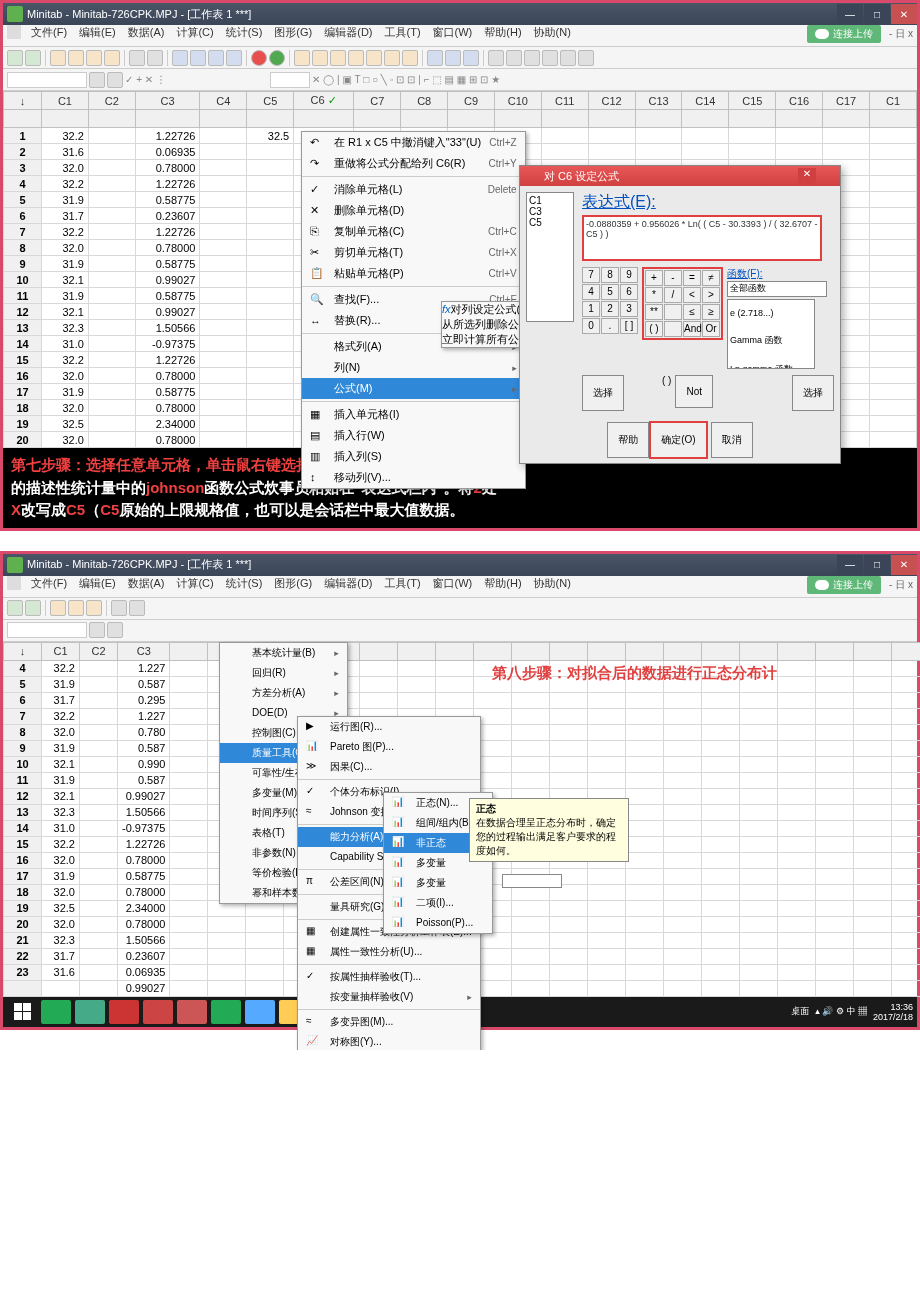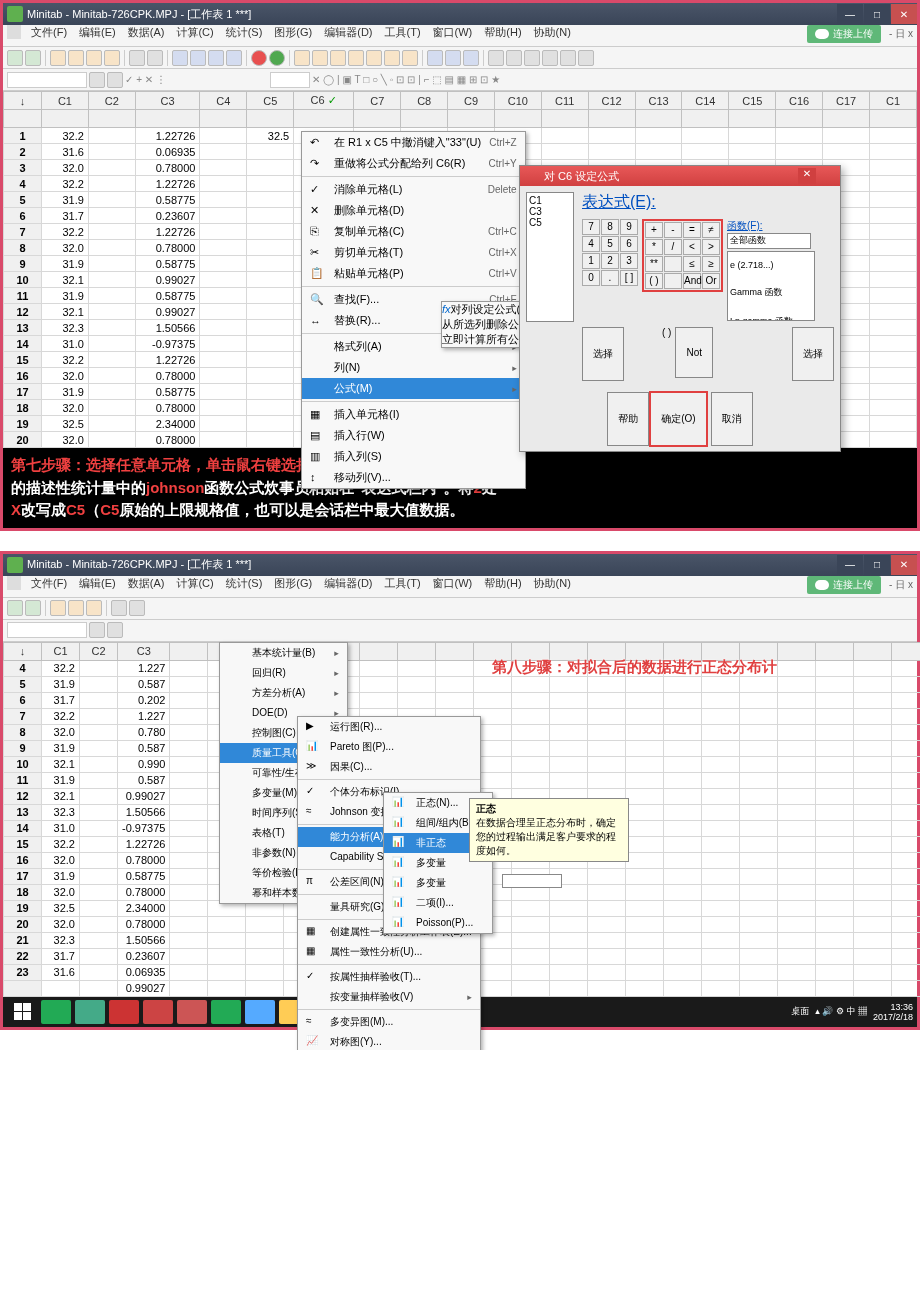--- a/index.html
+++ b/index.html
@@ -48,24 +48,24 @@
 .dlg-main{flex:1}
 .dlg-lbl{color:#0050c0;text-decoration:underline;font-size:16px}
 .dlg-ta{width:240px;height:46px;border:2px solid #e04040;background:#fff;font-size:9px;padding:2px;color:#333;margin-top:2px}
 .dlg-row{display:flex;gap:4px;margin-top:6px;align-items:flex-start}
 .keypad{display:grid;grid-template-columns:repeat(3,18px);gap:1px}
 .keypad .k{width:18px;height:16px;background:#f0f0f0;border:1px solid #aaa;text-align:center;font-size:10px;line-height:14px}
 .ops{display:grid;grid-template-columns:repeat(4,18px);gap:1px}
 .ops .k{width:18px;height:16px;background:#f0f0f0;border:1px solid #aaa;text-align:center;font-size:10px;line-height:14px}
 .funcs{width:90px}
 .funcs-lbl{color:#0050c0;text-decoration:underline;font-size:10px}
-.funcs-sel{width:84px;height:16px;border:1px solid #888;background:#fff;font-size:9px;padding:0 2px}
+.funcs-sel{width:100px;height:16px;border:1px solid #888;background:#fff;font-size:9px;padding:0 2px}
 .funcs-list{width:88px;height:70px;border:1px solid #888;background:#fff;font-size:9px;overflow:hidden;margin-top:2px}
 .funcs-list div{padding:8px 2px;white-space:nowrap}
-.dlg-btn{padding:19px 10px;border:1px solid #888;background:#f0f0f0;font-size:10px}
+.dlg-btn{padding:10px 10px;border:1px solid #888;background:#f0f0f0;font-size:10px}
 .dlg-btn.hi{border:2px solid #e04040}
 .dlg-foot{display:flex;justify-content:center;padding:4px 8px;align-items:center}
 .redbox{background:#000;color:#f04040;font-size:15px;font-weight:bold;padding:6px 8px;line-height:1.5}
 .redbox .w{color:#fff}
 .status{height:18px;background:#f0f0f0;border-top:1px solid #ccc;font-size:10px;padding:0 6px;display:flex;align-items:center;color:#555}
 .taskbar{height:30px;background:#1a1a1a;display:flex;align-items:center;padding:0 4px;gap:4px}
 .tb-item{width:30px;height:24px;display:flex;align-items:center;justify-content:center;border-radius:2px}
 .win-logo{display:grid;grid-template-columns:8px 8px;grid-template-rows:8px 8px;gap:1px}
 .win-logo span{background:#fff}
 .tb-right{margin-left:auto;color:#fff;font-size:9px;display:flex;align-items:center;gap:6px}
@@ -726,20 +726,21 @@
         <span class="dlg-close">✕</span>
       </div>
       <div class="dlg-body">
         <div class="dlg-list" id="dlglist">
               <div>C1</div>
               <div>C3</div>
               <div>C5</div>
             </div>
         <div class="dlg-main">
           <div class="dlg-lbl">表达式(E):</div>
+          <div class="dlg-ta">-0.0880359 + 0.956026 * Ln( ( C5 - 30.3393 ) / ( 32.6707 - C5 ) )</div>
           <div class="dlg-row">
             <div>
               <div class="keypad" id="keypad">
                     <div class="k">7</div>
                     <div class="k">8</div>
                     <div class="k">9</div>
                     <div class="k">4</div>
                     <div class="k">5</div>
                     <div class="k">6</div>
                     <div class="k">1</div>
@@ -857,21 +858,21 @@
         <div class="tool-ico"></div>
   </div>
 
   <div class="toolbar2">
     <div class="tb2-input"></div>
     <div class="tool-ico"></div>
         <div class="tool-ico"></div>
   </div>
 
   <div class="sheet" style="min-height:340px">
-    <div class="red-overlay" style="top:16px;right:140px">第八步骤：对拟合后的数据进行正态分布计</div>
+    <div class="red-overlay" style="top:22px;right:140px">第八步骤：对拟合后的数据进行正态分布计</div>
     <table class="grid" id="grid2">
           <tbody>
             <tr>
               <th class="arrow">↓</th>
               <th>C1</th>
               <th>C2</th>
               <th>C3</th>
               <th></th>
               <th></th>
               <th>C6 <span style="color:#090">✓</span></th>
@@ -942,21 +943,21 @@
               <td></td>
               <td></td>
               <td></td>
               <td></td>
               <td></td>
             </tr>
             <tr>
               <td class="rh">6</td>
               <td>31.7</td>
               <td></td>
-              <td>0.202</td>
+              <td>0.295</td>
               <td></td>
               <td></td>
               <td></td>
               <td></td>
               <td></td>
               <td></td>
               <td></td>
               <td></td>
               <td></td>
               <td></td>

